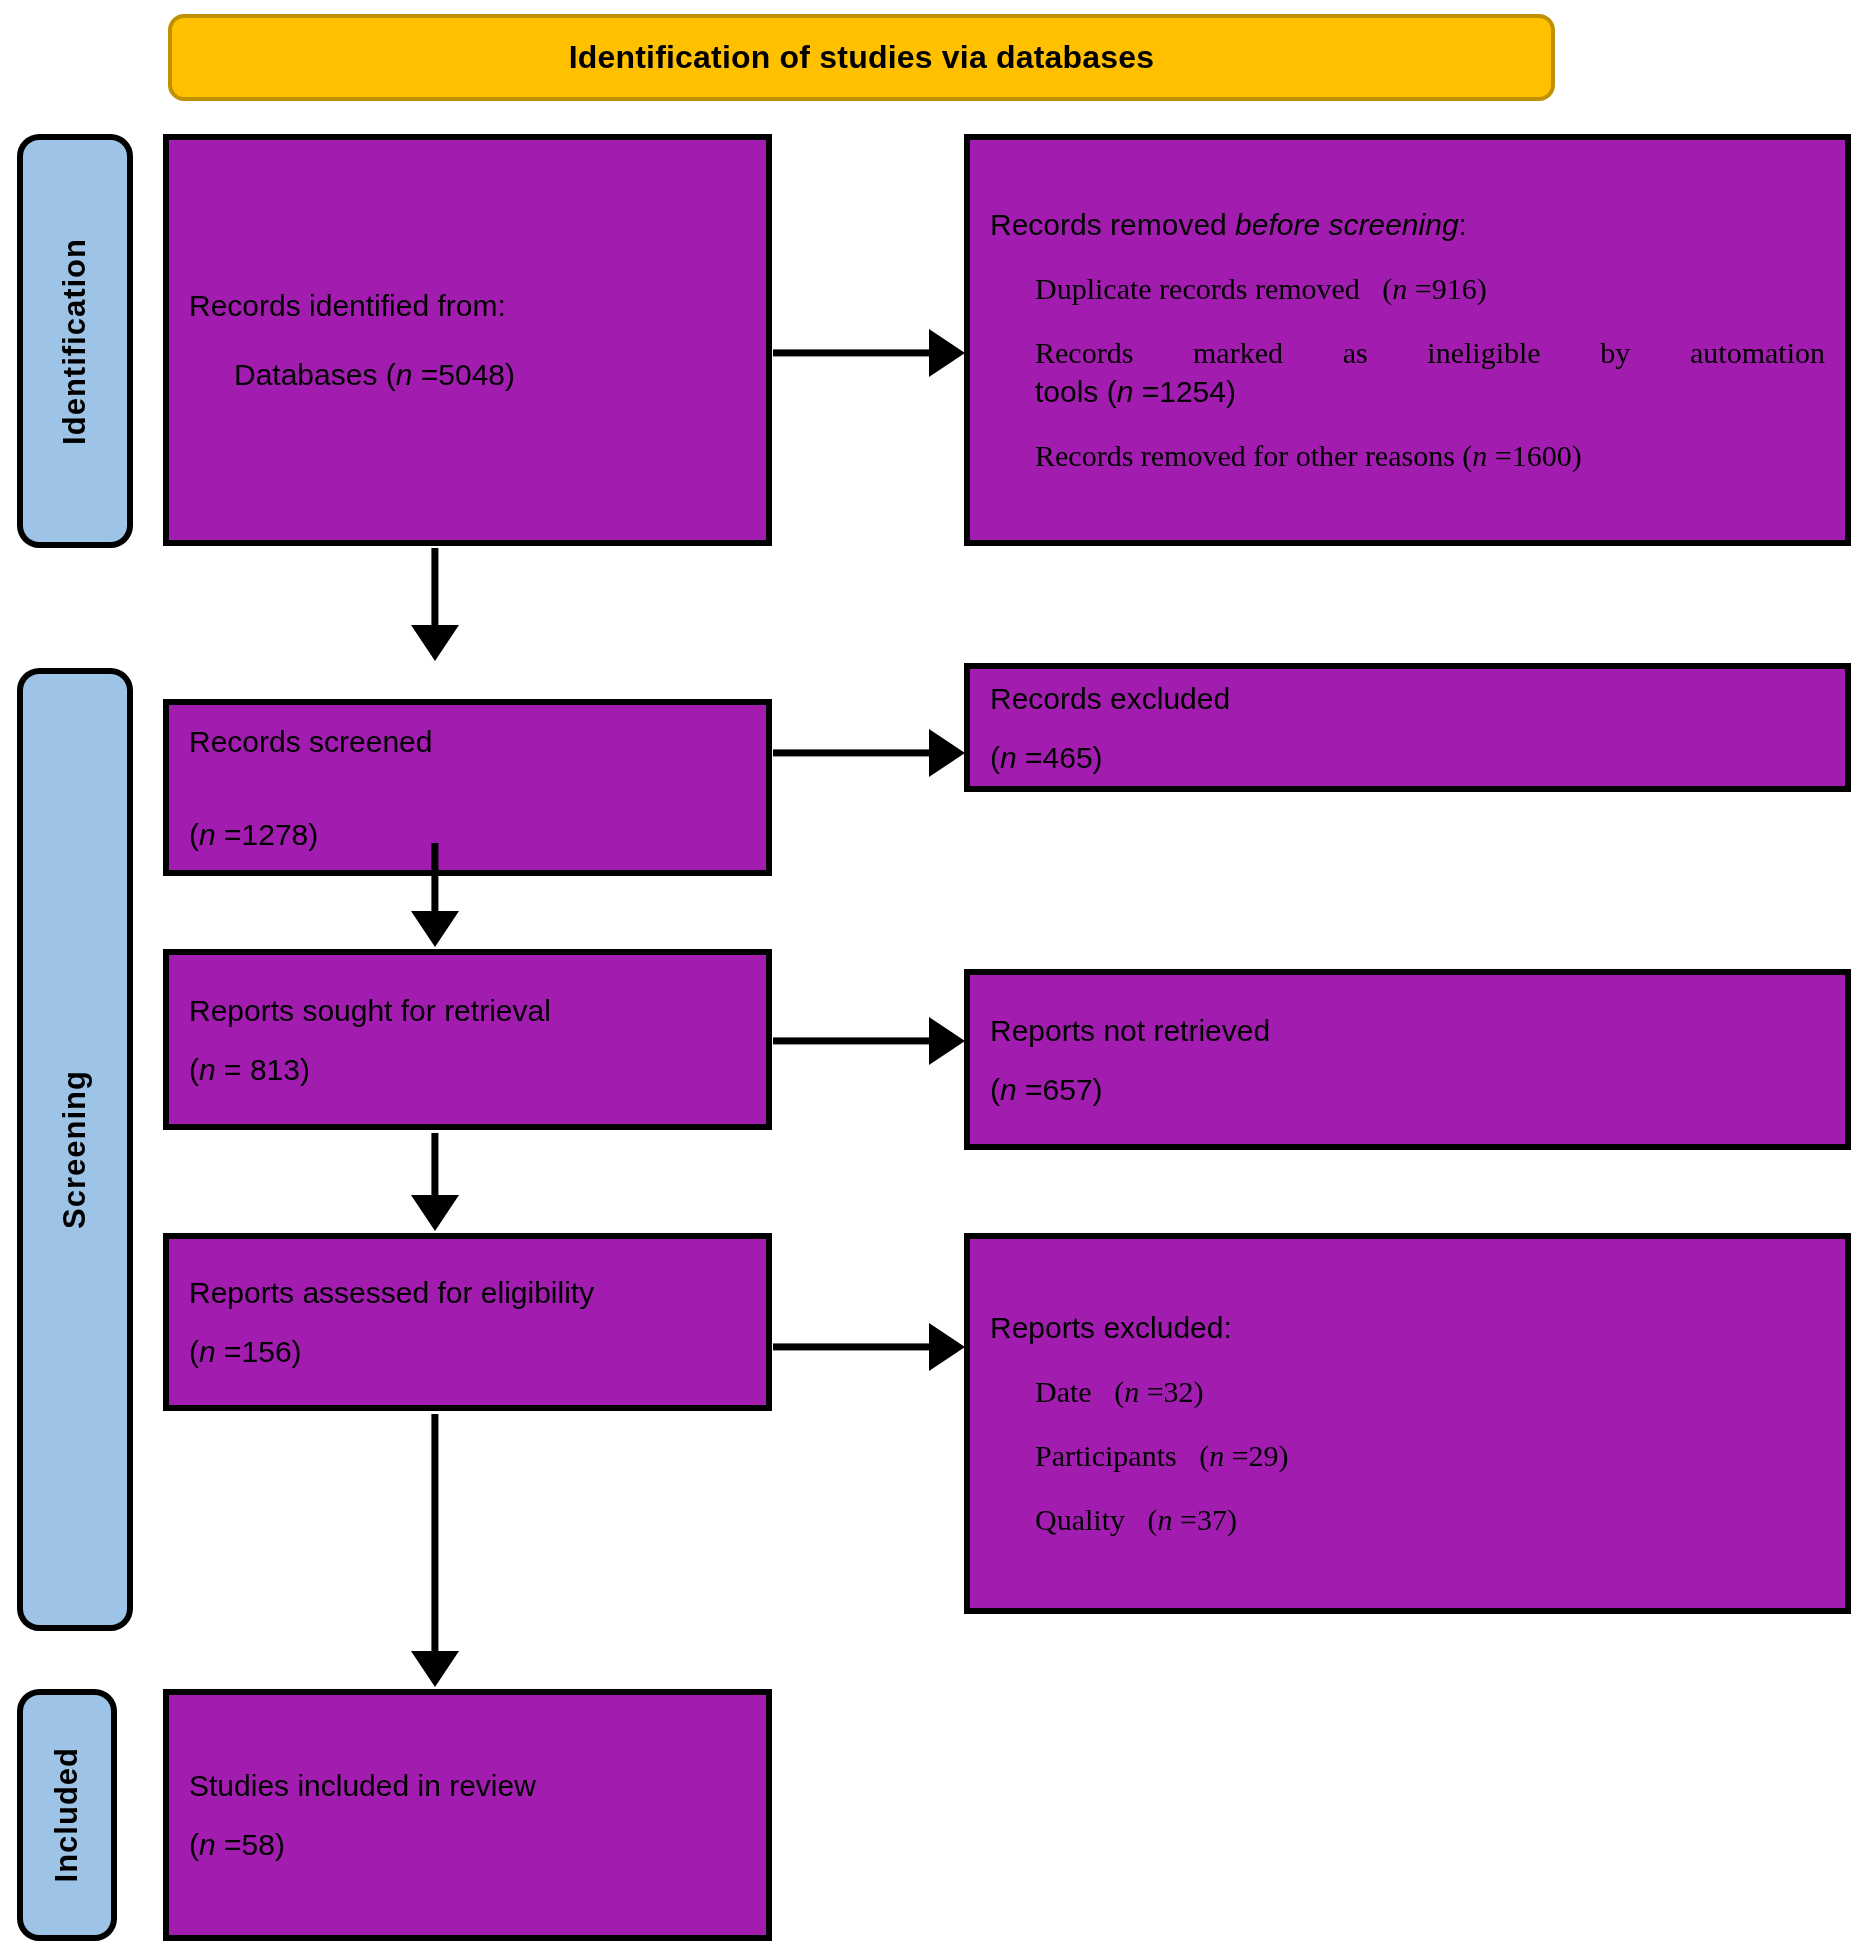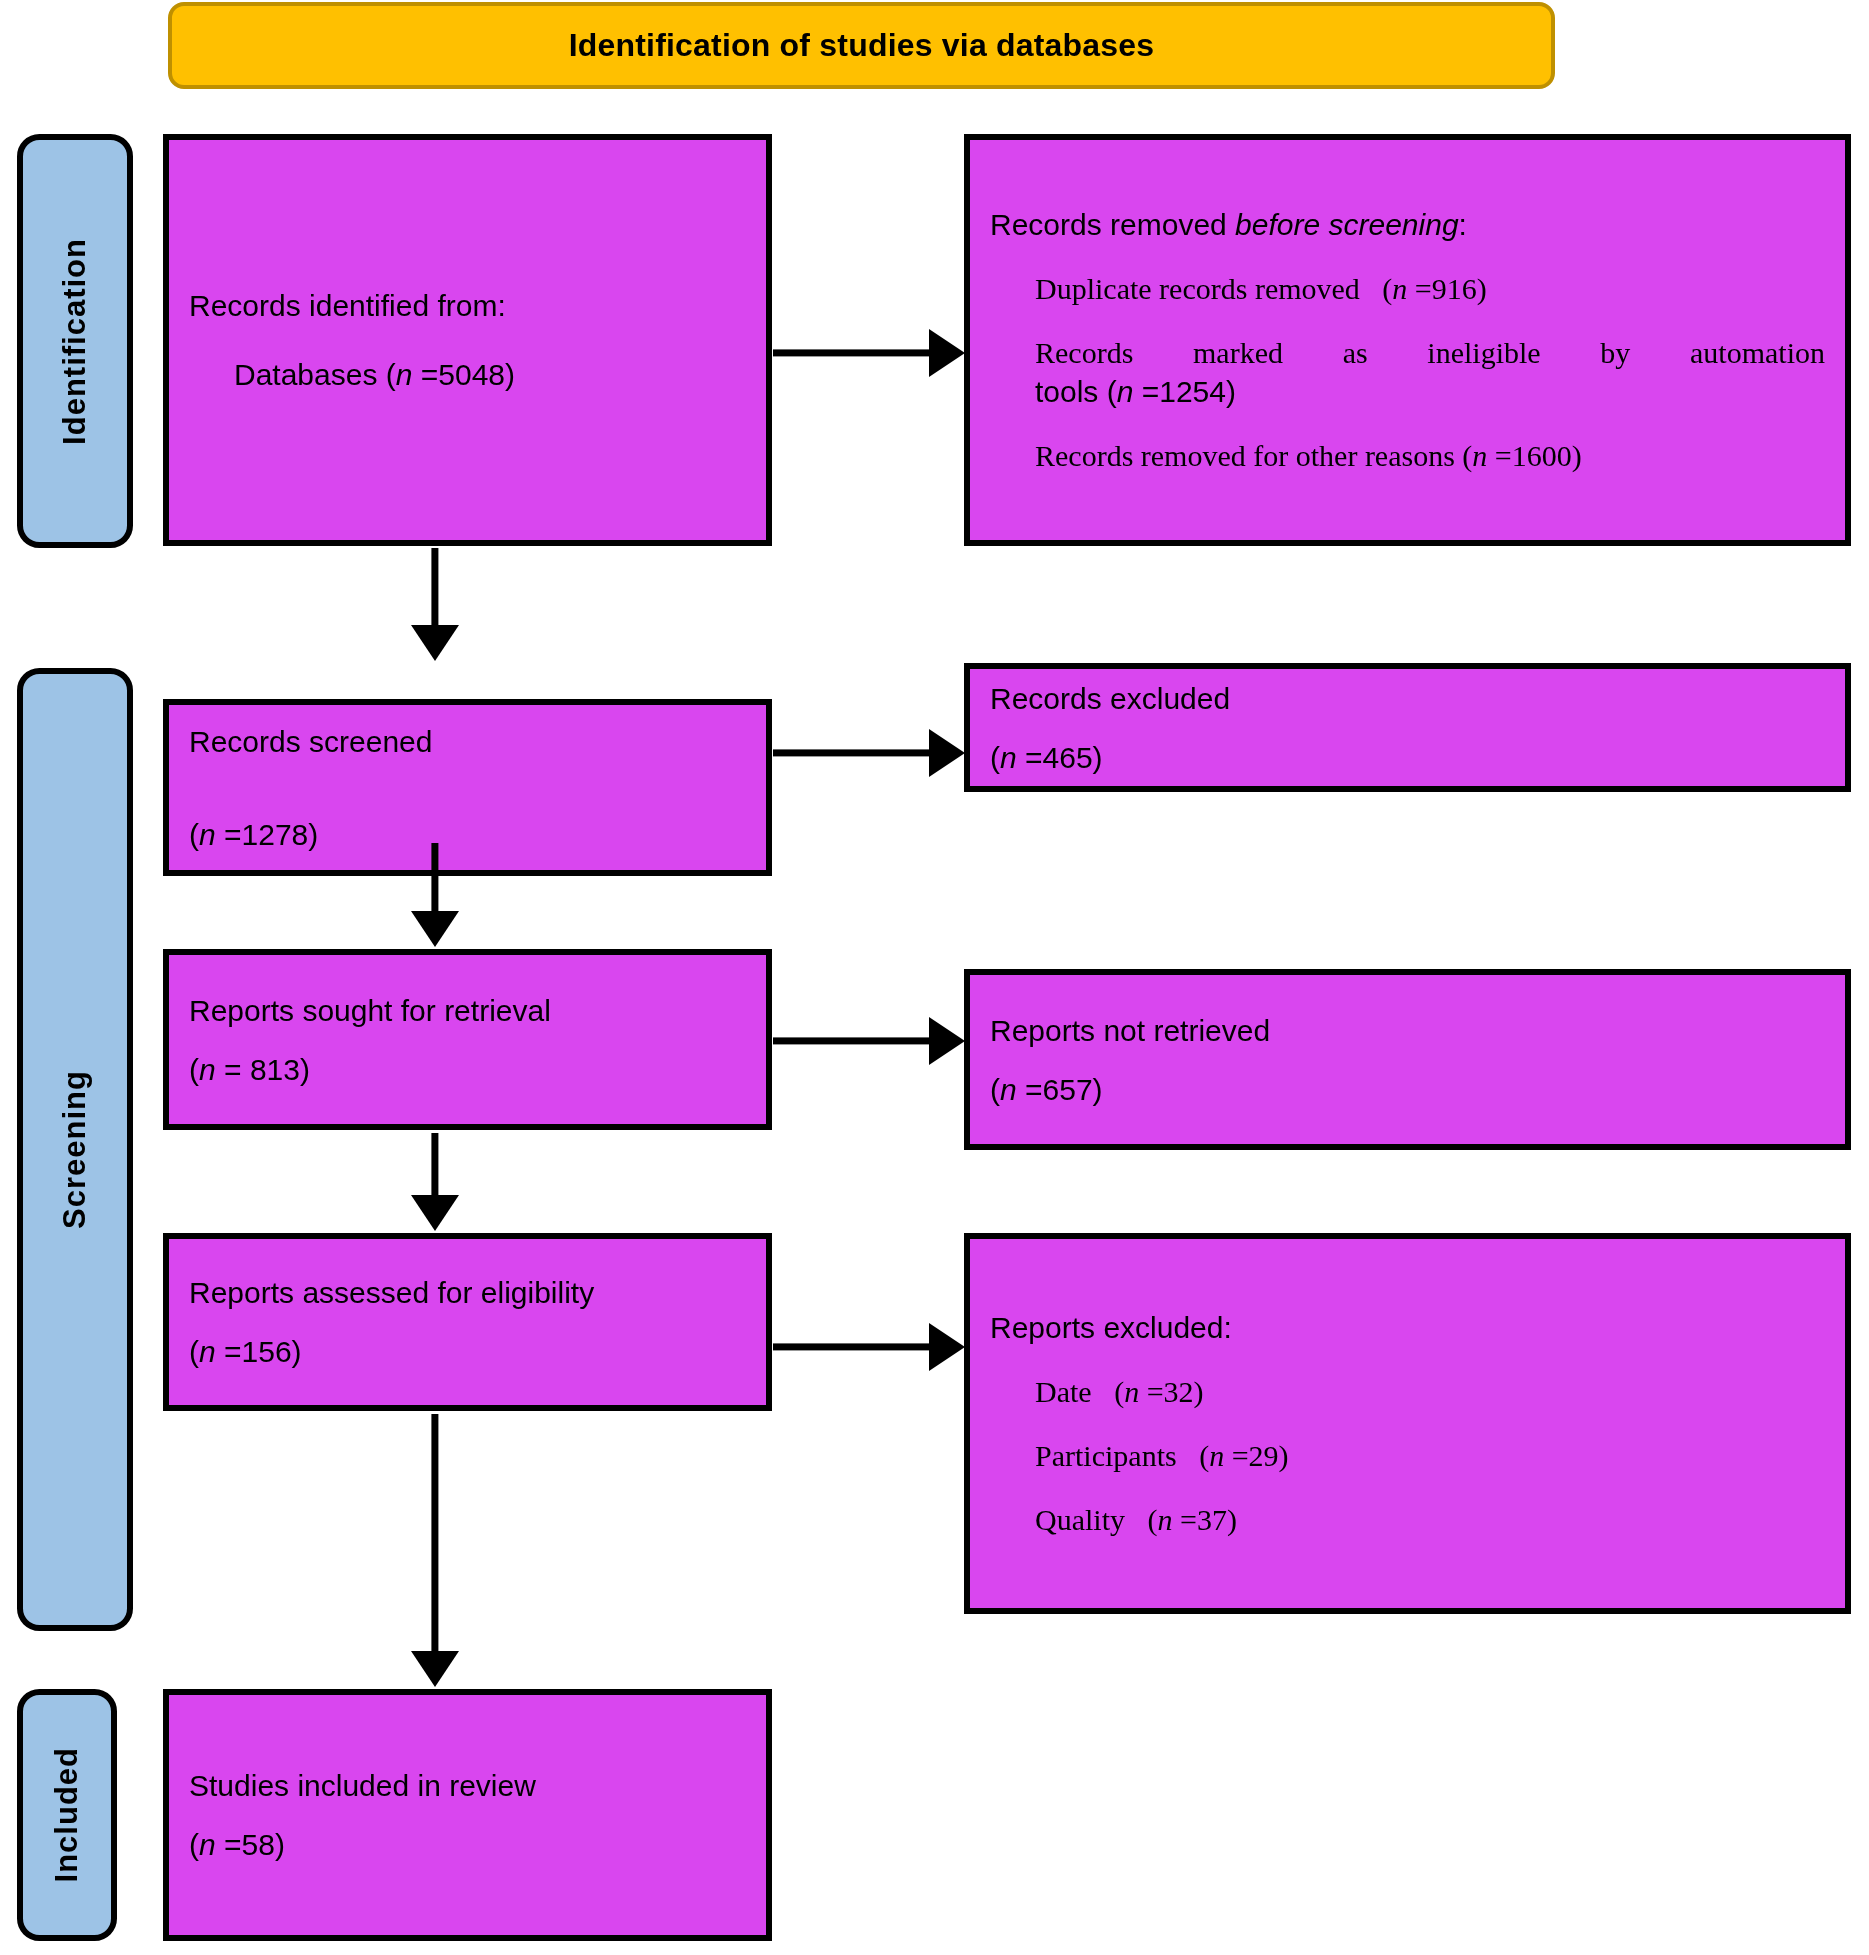--- a/index.html
+++ b/index.html
@@ -7,21 +7,21 @@
     width: 1869px; height: 1955px;
     background: #ffffff;
     font-family: "Liberation Sans", sans-serif;
     overflow: hidden;
   }
   #diagram { position: relative; width: 1869px; height: 1955px; }
 
   
   .banner {
     position: absolute;
-    left: 168px; top: 2px; width: 1387px; height: 87px;
+    left: 168px; top: 14px; width: 1387px; height: 87px;
     background: #FFC000;
     border: 4.6px solid #BF9000;
     border-radius: 16px;
     display: flex; align-items: center; justify-content: center;
   }
   .banner-title {
     font-size: 32px; font-weight: bold; color: #000;
     letter-spacing: 0.2px;
   }
 
@@ -39,21 +39,21 @@
     font-size: 31px; font-weight: bold; color: #000;
     letter-spacing: 1px; white-space: nowrap;
   }
   #stage-identification { left: 16.5px; top: 134px; width: 116px; height: 414px; }
   #stage-screening      { left: 16.5px; top: 668px; width: 116px; height: 963px; }
   #stage-included       { left: 16.5px; top: 1689px; width: 100px; height: 252px; }
 
   
   .box {
     position: absolute;
-    background: #d946ef;
+    background: #a21caf;
     border: 6px solid #000000;
     display: flex; flex-direction: column; justify-content: center;
     padding: 0 20px;
   }
   .box-line {
     font-size: 30px; color: #000; line-height: 1.30;
     white-space: pre-wrap;
   }
   .box-line.indent { padding-left: 45px; }
   .box-line.justify {

